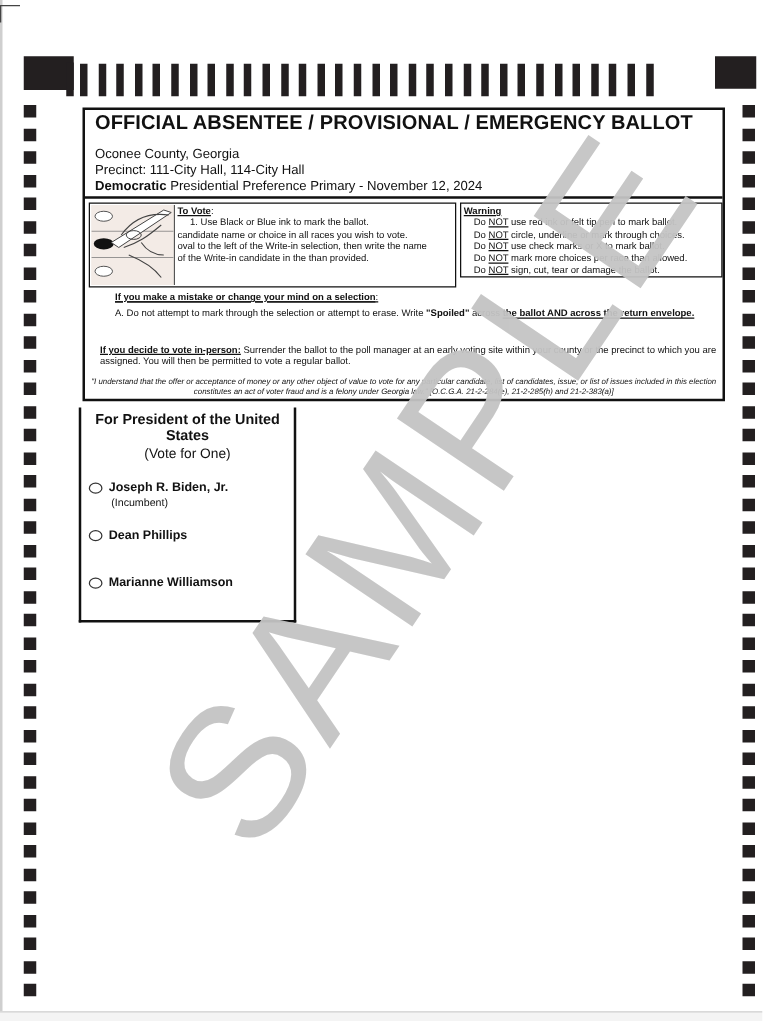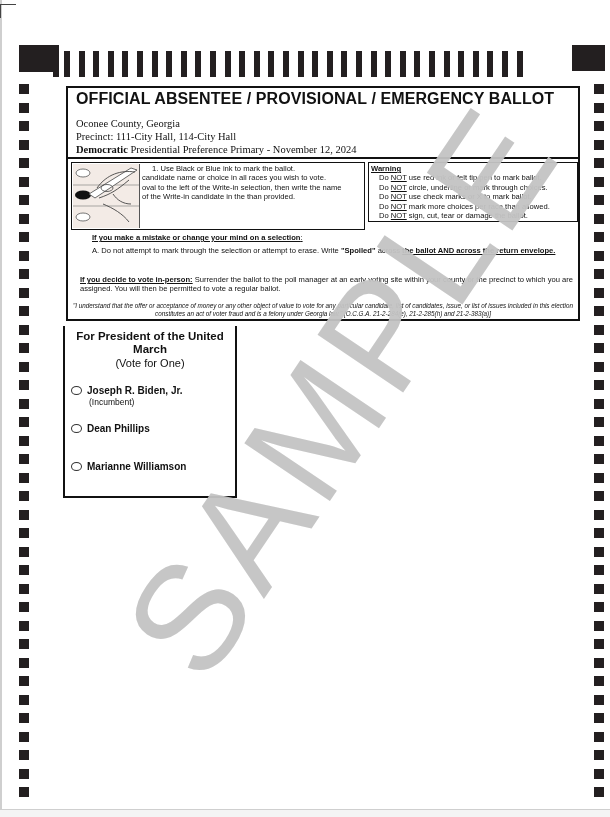--- a/index.html
+++ b/index.html
@@ -20,21 +20,21 @@
   .side { width: 10px; height: 10px; }
 
   .header-box {
     position: absolute; left: 66px; top: 86px; width: 514px; height: 235px;
     border: 2px solid #111; box-sizing: border-box;
   }
   .title {
     position: absolute; left: 8px; top: 2px; font-size: 16px; font-weight: bold;
     text-decoration-thickness: 2px; letter-spacing: 0.1px;
   }
-  .county-lines { position: absolute; left: 8px; top: 29px; font-size: 10.5px; line-height: 13px; font-family: Liberation Serif, serif; }
+  .county-lines { position: absolute; left: 8px; top: 29px; font-size: 10.5px; line-height: 13px; }
   .hdr-divider { position: absolute; left: 0; top: 69px; width: 100%; height: 2px; background: #111; }
 
   .tovote-box {
     position: absolute; left: 3px; top: 74px; width: 294px; height: 68px;
     border: 1px solid #111; box-sizing: border-box;
   }
   .hand-img {
     position: absolute; left: 1px; top: 1px; width: 66px; height: 64px;
     background: #f2ece8; border-right: 1px solid #555; overflow: hidden;
   }
@@ -225,20 +225,21 @@
         <line x1="0" y1="42" x2="66" y2="42" stroke="#777" stroke-width="0.6"></line>
         <ellipse cx="10" cy="9" rx="7" ry="4" fill="#fff" stroke="#555" stroke-width="0.8"></ellipse>
         <ellipse cx="10" cy="31" rx="8" ry="4.5" fill="#111"></ellipse>
         <ellipse cx="10" cy="53" rx="7" ry="4" fill="#fff" stroke="#555" stroke-width="0.8"></ellipse>
         <path d="M16 30 L58 4 L64 6 L22 34 Z" fill="#fff" stroke="#444" stroke-width="0.8"></path>
         <path d="M24 24 C34 10, 48 6, 62 8 M26 34 C38 30, 44 26, 56 16 M30 40 C40 44, 50 50, 56 58 M40 30 C44 36, 50 40, 58 40" fill="none" stroke="#444" stroke-width="0.9"></path>
         <ellipse cx="34" cy="24" rx="6" ry="3.5" fill="none" stroke="#444" stroke-width="0.8"></ellipse>
       </svg>
     </div>
     <div class="tovote-text">
+      <div><span class="lbl">To Vote</span><span>:</span></div>
       <div class="item">1. Use Black or Blue ink to mark the ballot.</div>
       <div class="cont">candidate name or choice in all races you wish to vote.</div>
       <div class="cont">oval to the left of the Write-in selection, then write the name</div>
       <div class="cont">of the Write-in candidate in the than provided.</div>
     </div>
   </div>
 
   <div class="warn-box">
     <div class="warn-text">
       <div class="lbl">Warning</div>
@@ -256,21 +257,21 @@
   </div>
 
   <div class="inperson"><u>If you decide to vote in-person:</u><span>  Surrender the ballot to the poll manager at an early voting site within your county or the precinct to which you are assigned.  You will then be permitted to vote a regular ballot.</span></div>
 
   <div class="legal">"I understand that the offer or acceptance of money or any other object of value to vote for any particular candidate, list of candidates, issue, or list of issues included in this election constitutes an act of voter fraud and is a felony under Georgia law." [O.C.G.A. 21-2-284(e), 21-2-285(h) and 21-2-383(a)]</div>
 </div>
 
 <div class="contest-box">
   <div class="contest-title">
     <div>For President of the United</div>
-    <div>March</div>
+    <div>States</div>
   </div>
   <div class="contest-sub" style="top:31px;text-align:center;">(Vote for One)</div>
 
   <div class="candidate" style="top:59px;">
     <div class="oval"></div>
     <div>
       <div class="cand-name">Joseph R. Biden, Jr.</div>
       <div class="cand-note">(Incumbent)</div>
     </div>
   </div>

